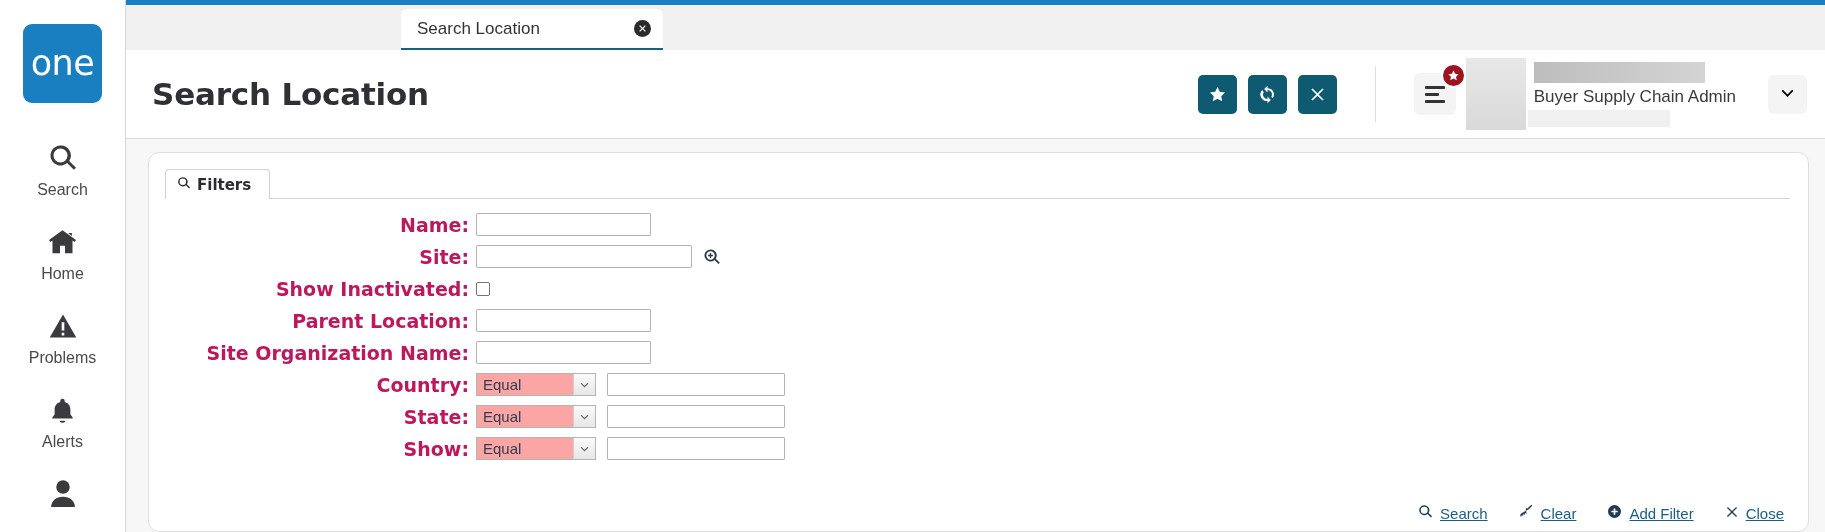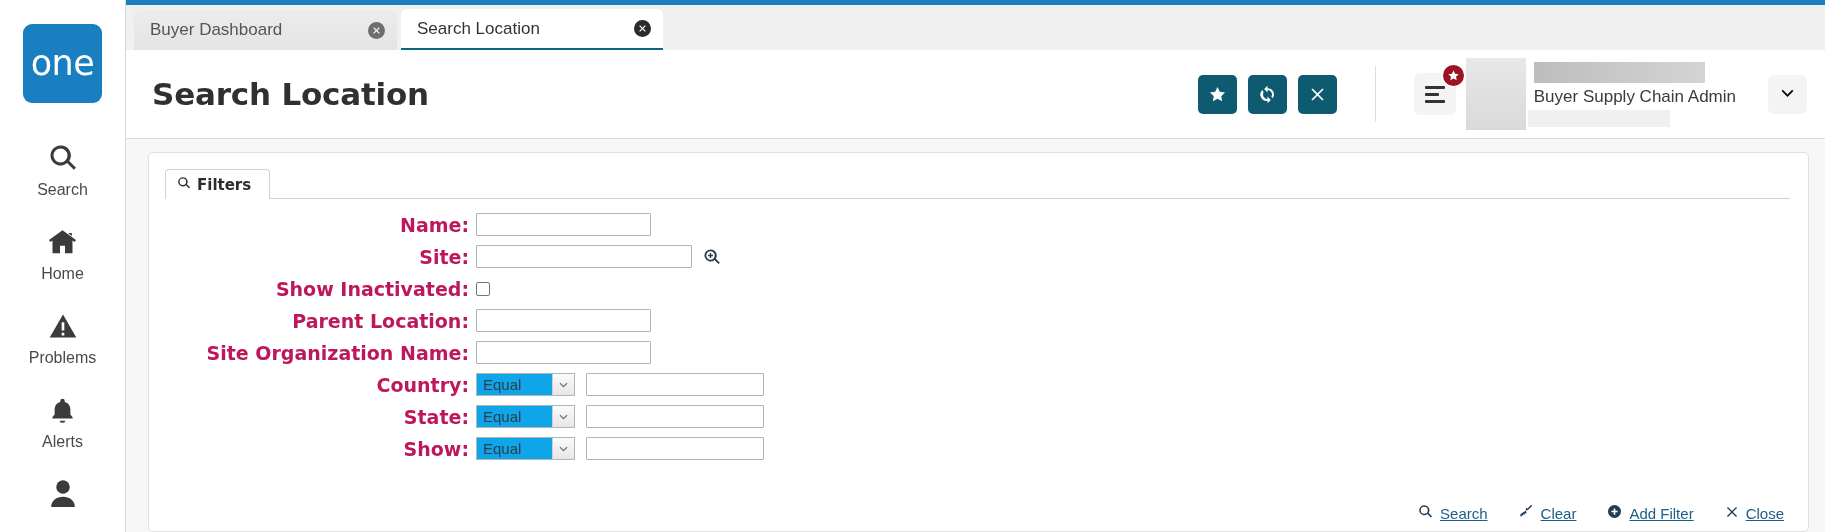--- a/index.html
+++ b/index.html
@@ -157,21 +157,21 @@
     align-self: center; margin-left: 18px; margin-right: 18px;
   }
 
   
   .body {
     position: absolute; top: 140px; left: 0; right: 0; bottom: 0;
     background: #f7f7f7; padding: 12px 16px 0 22px;
   }
   .card {
     background: #ffffff; border: 1px solid #e0e0e0;
-    border-radius: 5px; height: 100%;
+    border-radius: 11px; height: 100%;
     position: relative; padding: 10px 0 0 0;
   }
   .tabhead { position: relative; height: 30px; margin: 6px 0 0 16px; }
   .filters-tab {
     position: absolute; left: 0; top: 0;
     height: 30px; width: 105px;
     border: 1px solid #d2d2d2; border-bottom: none;
     border-radius: 4px 4px 0 0; background: #fff;
     display: flex; align-items: center; gap: 6px;
     padding-left: 11px; z-index: 2;
@@ -203,22 +203,22 @@
   }
   .w-std { width: 175px; }
   .w-site { width: 216px; }
   .w-val { width: 178px; }
   .site-zoom-icon { margin-left: 11px; display: flex; align-items: center; cursor: pointer; }
   .chk {
     width: 14px; height: 14px; border: 1px solid #767676;
     background: #fff; border-radius: 2px; cursor: pointer;
   }
   .selwrap {
-    position: relative; width: 99px; height: 23px;
-    border: 1px solid #b4b4b4; background: #0ea5e9;
+    position: relative; width: 120px; height: 23px;
+    border: 1px solid #b4b4b4; background: #fca5a5;
     display: flex; align-items: center;
   }
   .selval {
     flex: 1; font-size: 15px; color: #2c3e50;
     padding-left: 6px; white-space: nowrap;
     font-family: "Liberation Sans", sans-serif;
   }
   .selarrow {
     width: 22px; height: 21px;
     background: linear-gradient(180deg,#fbfbfb 0%,#e6e6e6 100%);
@@ -295,28 +295,20 @@
           </svg>
       </span>
     </div>
   </div>
 
   <div class="right">
 
     <div class="topbar-blue"></div>
 
     <div class="tabstrip">
-      <div class="tab tab-inactive">
-        <span class="tab-label">Buyer Dashboard</span>
-        <span class="tab-close">
-          <svg width="11" height="11" viewBox="0 0 12 12">
-              <path fill="#fff" d="M3.3 2.4L2.4 3.3 5.1 6l-2.7 2.7.9.9L6 6.9l2.7 2.7.9-.9L6.9 6l2.7-2.7-.9-.9L6 5.1z"></path>
-            </svg>
-        </span>
-      </div>
       <div class="tab tab-active">
         <span class="tab-label">Search Location</span>
         <span class="tab-close">
           <svg width="11" height="11" viewBox="0 0 12 12">
               <path fill="#fff" d="M3.3 2.4L2.4 3.3 5.1 6l-2.7 2.7.9.9L6 6.9l2.7 2.7.9-.9L6.9 6l2.7-2.7-.9-.9L6 5.1z"></path>
             </svg>
         </span>
       </div>
     </div>
 

